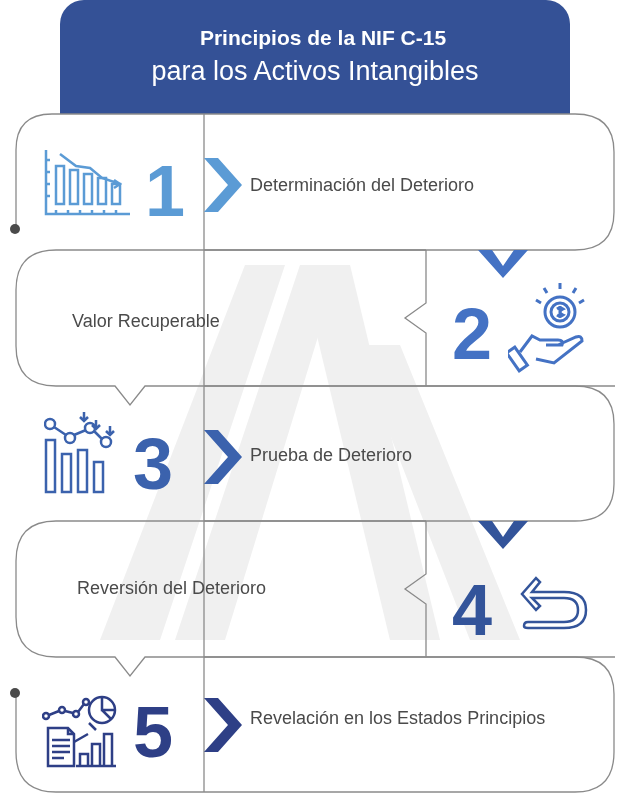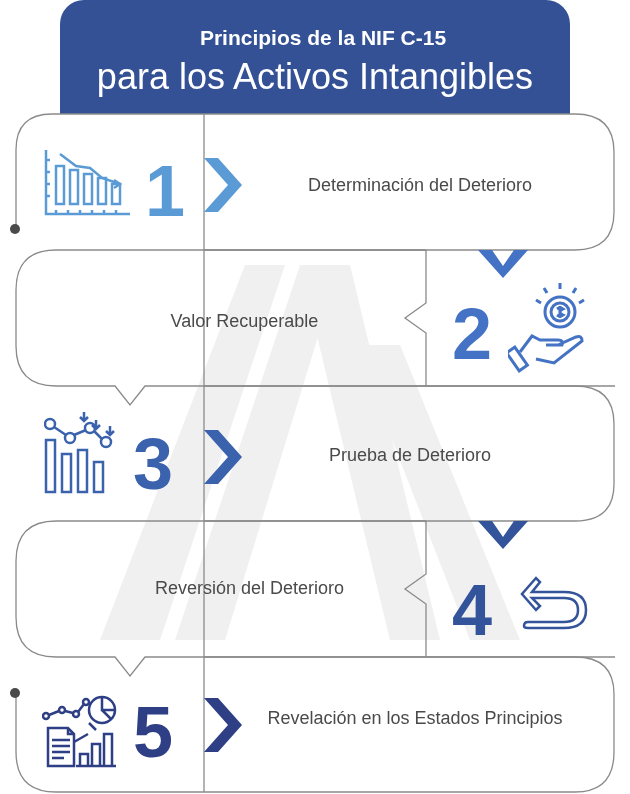--- a/index.html
+++ b/index.html
@@ -2,23 +2,23 @@
 <html><head>
   <meta charset="utf-8">
   <style>
     html, body { margin: 0; padding: 0; background: #ffffff; }
     body { width: 630px; height: 794px; position: relative; overflow: hidden;
            font-family: "Liberation Sans", "DejaVu Sans", sans-serif; }
     .abs { position: absolute; }
     .header { left: 60px; top: 0; width: 510px; height: 114px; background: #345196;
               border-radius: 24px 24px 0 0; color: #fff; text-align: center; }
     .header .t1 { position: absolute; left: 16px; right: 0; top: 26px; font-size: 21px; font-weight: bold; }
-    .header .t2 { position: absolute; left: 0; right: 0; top: 56px; font-size: 36px; font-weight: normal; }
+    .header .t2 { position: absolute; left: 0; right: 0; top: 56px; font-size: 27px; font-weight: normal; }
     svg.frame { position: absolute; left: 0; top: 0; }
-    .label { position: absolute; color: #4a4a4a; font-size: 18px; text-align: center; line-height: 26px; }
+    .label { position: absolute; color: #4a4a4a; font-size: 18px; line-height: 26px; }
     .num { position: absolute; font-weight: bold; font-size: 72px; line-height: 72px; }
   </style>
 </head>
 <body>
 
 <svg class="frame" width="630" height="794">
   <polygon points="100,640 245,265 285,265 160,640" fill="#f0f0f0"></polygon>
   <polygon points="175,640 300,265 340,265 225,640" fill="#f0f0f0"></polygon>
   <polygon points="300,265 350,265 440,640 390,640" fill="#f0f0f0"></polygon>
   <polygon points="355,345 400,345 520,640 470,640" fill="#f0f0f0"></polygon>

